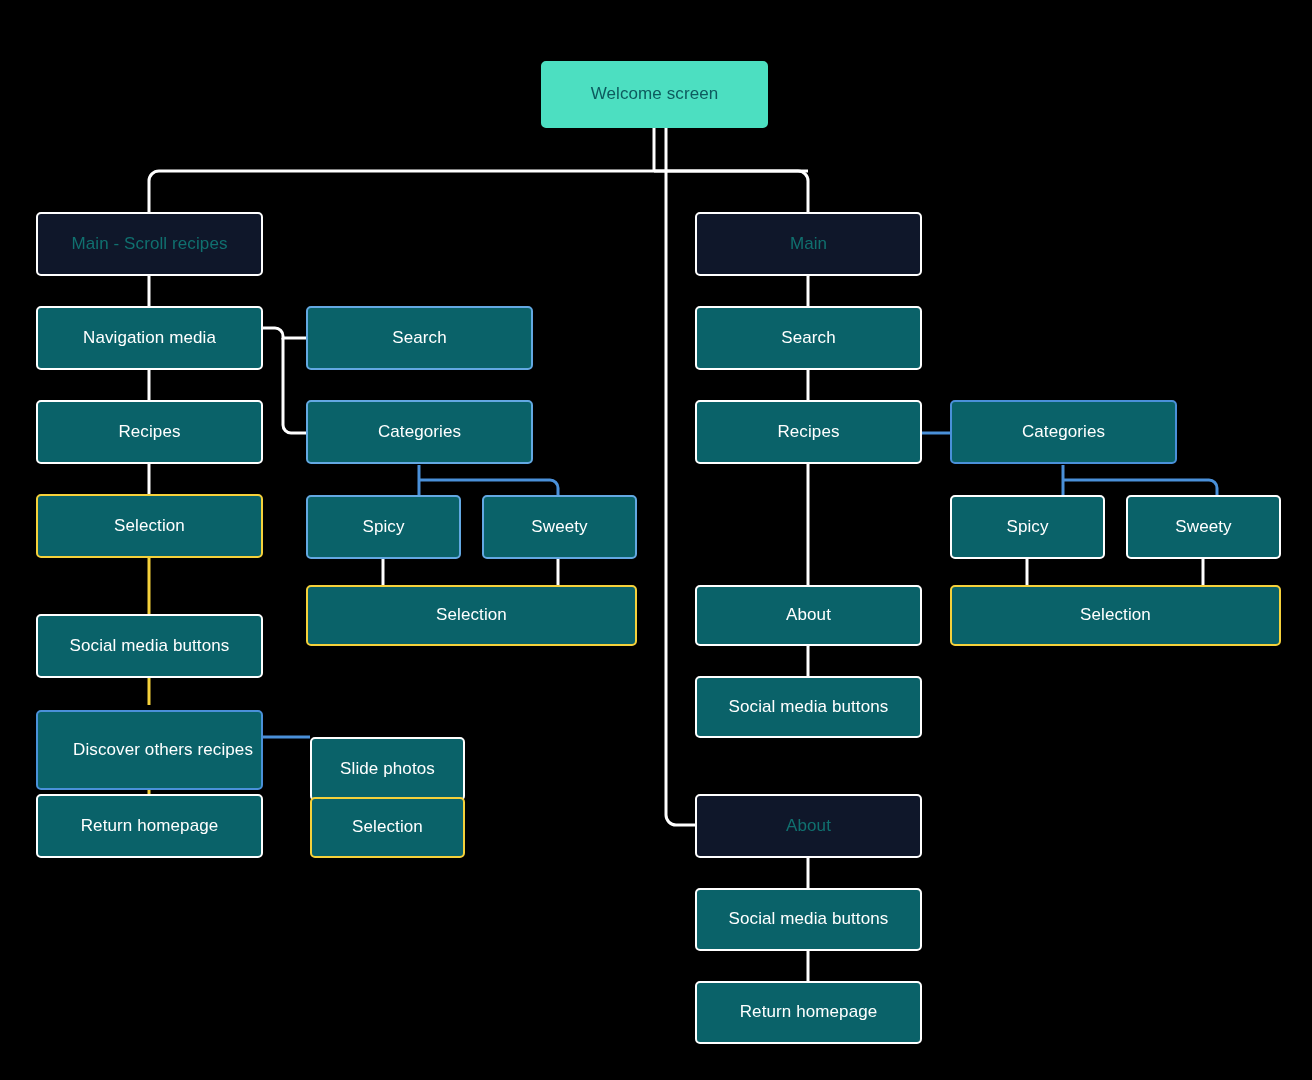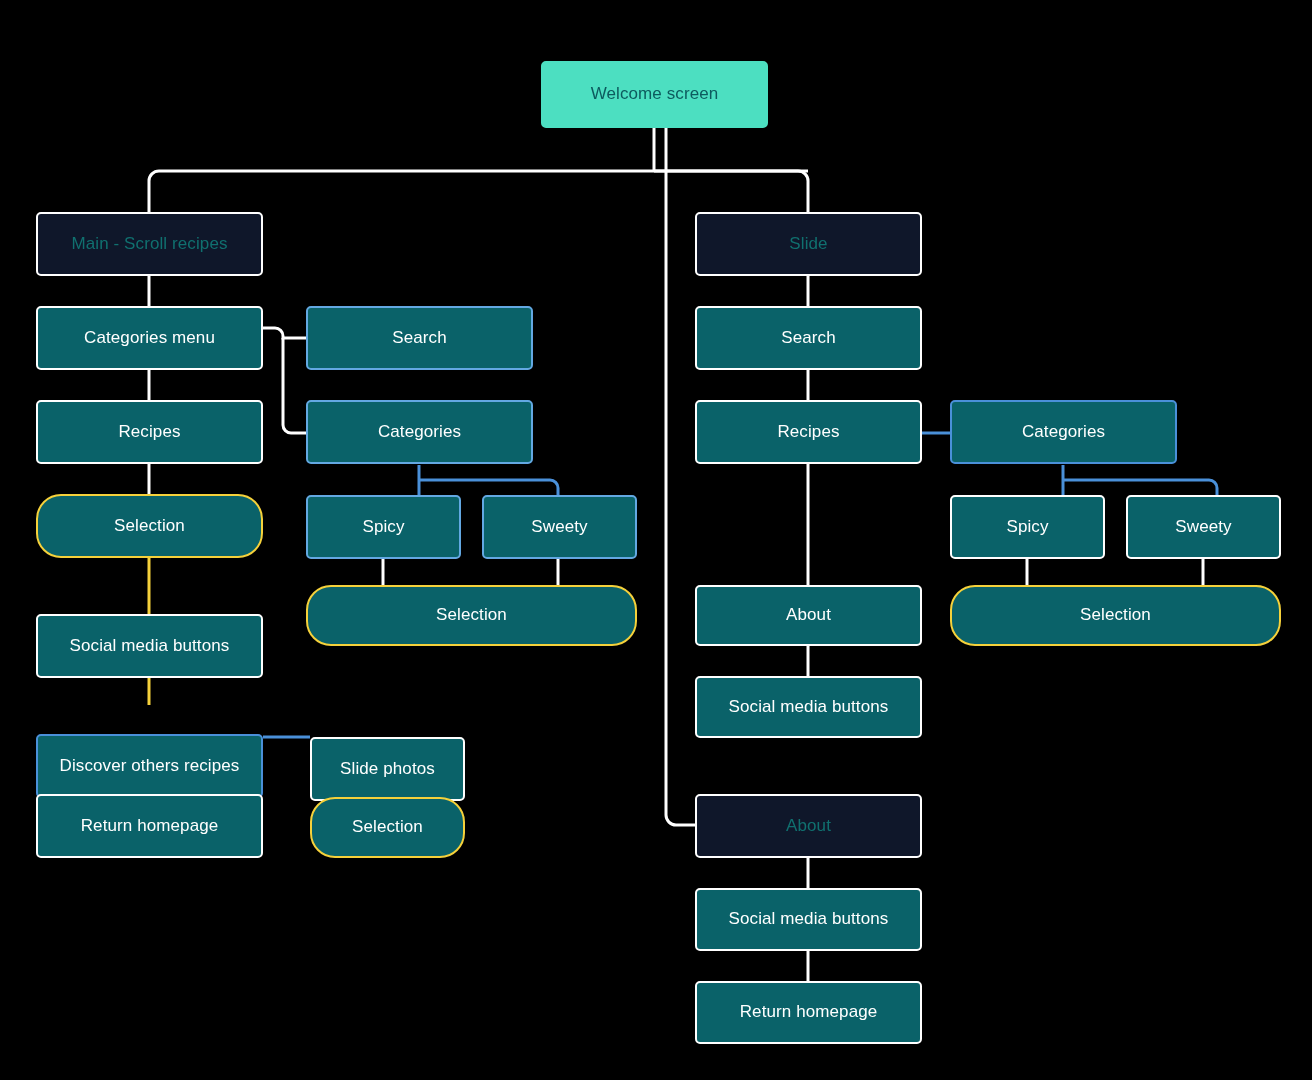--- a/index.html
+++ b/index.html
@@ -45,21 +45,21 @@
   .node.white {
     background: #0f172a;
     color: #10706f;
     border: 2px solid #ffffff;
   }
   .node.mint {
     background: #4cdfc1;
     color: #0d5b5e;
     border: 2px solid #4cdfc1;
   }
-  .node.b-yellow { border-color: #f5d13b; border-radius: 25px; }
+  .node.b-yellow { border-color: #f5d13b; }
   .node.b-blue   { border-color: #4a90d9; }
   .node.b-lblue  { border-color: #63a8e2; }
   .node.b-white  { border-color: #ffffff; }
 </style>
 </head>
 <body>
 
 <div id="canvas">
 
   <svg id="links" viewBox="0 0 1312 1080" xmlns="http://www.w3.org/2000/svg">
@@ -108,44 +108,44 @@
 
   <div class="node mint" style="left:541px; top:61px; width:227px; height:67px;">
     <span>Welcome screen</span>
   </div>
 
   <div class="node white" style="left:36px; top:212px; width:227px; height:64px;">
     <span>Main - Scroll recipes</span>
   </div>
 
   <div class="node white" style="left:695px; top:212px; width:227px; height:64px;">
-    <span>Slide</span>
+    <span>Main</span>
   </div>
 
   <div class="node white" style="left:695px; top:794px; width:227px; height:64px;">
     <span>About</span>
   </div>
 
   <div class="node teal b-white" style="left:36px; top:306px; width:227px; height:64px;">
-    <span>Categories menu</span>
+    <span>Navigation media</span>
   </div>
 
   <div class="node teal b-white" style="left:36px; top:400px; width:227px; height:64px;">
     <span>Recipes</span>
   </div>
 
   <div class="node teal b-yellow" style="left:36px; top:494px; width:227px; height:64px;">
     <span>Selection</span>
   </div>
 
   <div class="node teal b-white" style="left:36px; top:614px; width:227px; height:64px;">
     <span>Social media buttons</span>
   </div>
 
-  <div class="node teal b-blue" style="left:36px; top:734px; width:227px; height:64px;">
+  <div class="node teal b-blue" style="left:36px; top:710px; width:227px; height:80px;justify-content:flex-end;">
     <span>Discover others recipes</span>
   </div>
 
   <div class="node teal b-white" style="left:36px; top:794px; width:227px; height:64px;">
     <span>Return homepage</span>
   </div>
 
   <div class="node teal b-lblue" style="left:306px; top:306px; width:227px; height:64px;">
     <span>Search</span>
   </div>

